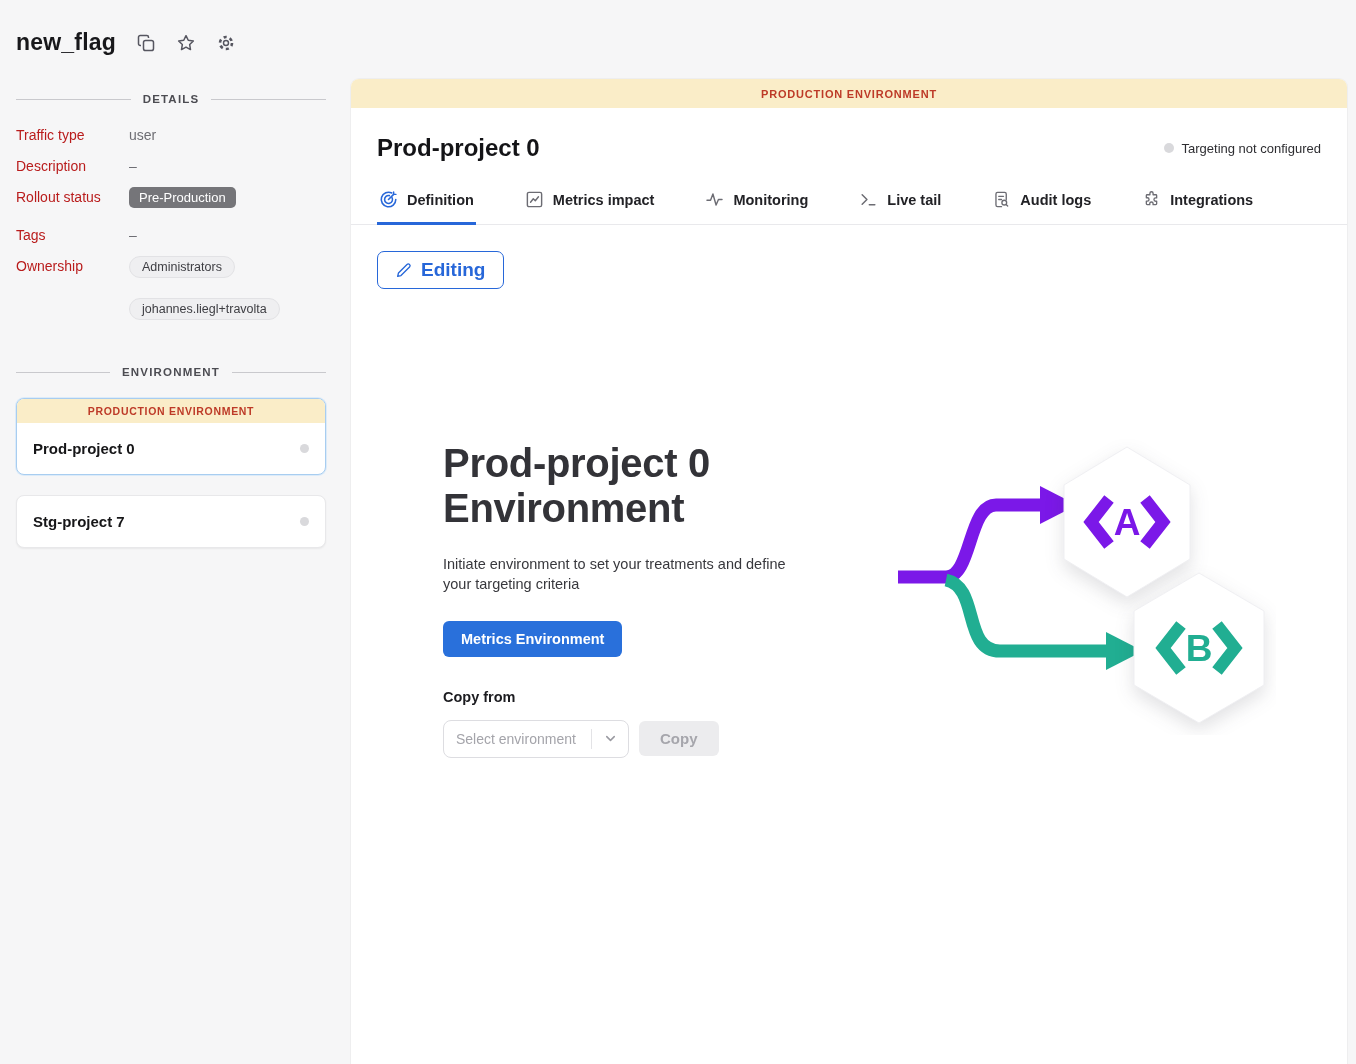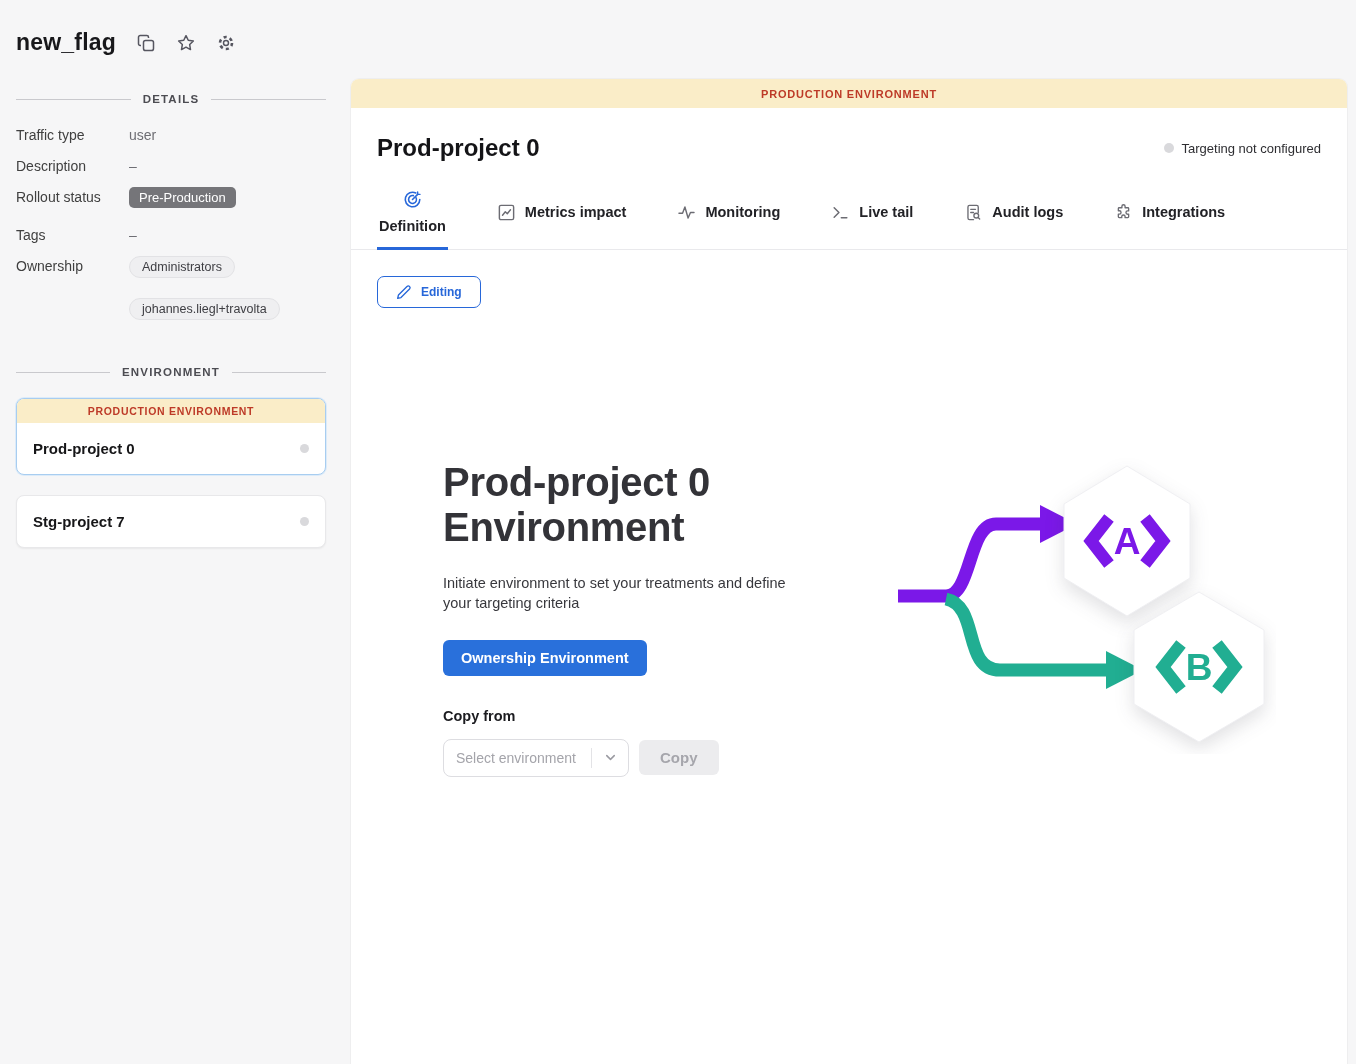--- a/index.html
+++ b/index.html
@@ -23,21 +23,21 @@
     border-radius:8px 8px 0 0; display:flex; flex-direction:column;
     box-shadow:0 0 0 1px rgba(0,0,0,0.03);
   }
 
   
   .section-divider { display:flex; align-items:center; gap:12px; margin:8px 0 20px 0; }
   .section-divider .line { flex:1; height:1px; background:#c9c9cd; }
   .section-divider .txt { font-size:11.5px; font-weight:600; letter-spacing:1.2px; color:#4c4c52; }
 
   .detail-row { display:flex; margin-bottom:13px; align-items:flex-start; }
-  .detail-label { width:113px; flex:0 0 113px; font-size:14px; color:#404040; padding-top:2px; }
+  .detail-label { width:113px; flex:0 0 113px; font-size:14px; color:#b91c1c; padding-top:2px; }
   .detail-value { font-size:14px; color:#6e6e74; padding-top:2px; }
   .badge-gray {
     display:inline-block; background:#757579; color:#ffffff; font-size:13px;
     padding:3px 10px; border-radius:5px;
   }
   .pill-list { display:flex; flex-direction:column; gap:20px;justify-content:center; }
   .pill {
     display:inline-block; width:max-content; background:#efeff1; border:1px solid #e2e2e5;
     color:#3d3d42; font-size:12.5px; padding:3px 12px; border-radius:12px;
   }
@@ -66,30 +66,30 @@
   .main-title { font-size:24px; font-weight:600; color:#141417; }
   .targeting-status { display:flex; align-items:center; gap:8px; font-size:13px; color:#2d2d31; }
   .targeting-status .status-dot { width:10px; height:10px; }
 
   .tabs-row { display:flex; gap:47px; padding:0 26px; border-bottom:1px solid #e9e9ec; }
   .tab {
     display:flex; align-items:center; gap:9px; padding:8px 2px 13px 2px;
     font-size:14.5px; font-weight:600; color:#222226; cursor:pointer;
     border-bottom:3px solid transparent; margin-bottom:-1px;
   }
-  .tab.active { border-bottom-color:#2767d9;flex-direction:column; }
+  .tab.active { border-bottom-color:#2767d9; }
   .tab .t-icon { width:19px; height:19px; display:inline-flex; color:#6c6c73; }
   .tab.active .t-icon { color:#2767d9; }
   .tab .t-icon svg { width:19px; height:19px; }
 
   .content { padding:26px; flex:1; }
   .editing-btn {
     display:inline-flex; align-items:center; gap:9px;
     border:1.5px solid #2767d9; color:#2767d9; background:#ffffff;
-    font-size:12px; font-weight:600; font-family:inherit;
+    font-size:19px; font-weight:600; font-family:inherit;
     padding:7px 18px; border-radius:7px; cursor:pointer;
   }
   .editing-btn svg { width:16px; height:16px; }
 
   .empty-state { display:flex; margin:152px 0 0 66px; align-items:flex-start; }
   .empty-left { width:375px; flex:0 0 375px; }
   .empty-title { font-size:40px; font-weight:700; color:#333338; line-height:1.13; letter-spacing:-.3px; }
   .empty-desc { font-size:14.5px; color:#38383d; line-height:1.35; margin-top:24px; max-width:360px; }
   .initiate-btn {
     margin-top:26px; background:#2970db; color:#ffffff; border:none;
@@ -278,21 +278,21 @@
         <span>Editing</span>
       </button>
 
       <div class="empty-state">
         <div class="empty-left">
           <div class="empty-title">
             <span>Prod-project 0</span><br>
             <span>Environment</span>
           </div>
           <div class="empty-desc">Initiate environment to set your treatments and define your targeting criteria</div>
-          <button class="initiate-btn">Ownership Environment</button>
+          <button class="initiate-btn">Metrics Environment</button>
           <div class="copy-from-label">Copy from</div>
           <div class="copy-row">
             <div class="select-box">
               <span class="select-placeholder">Select environment</span>
               <span class="select-sep"></span>
               <span class="select-chevron">
                 <svg viewBox="0 0 24 24" fill="none" stroke="currentColor" stroke-width="2.4" stroke-linecap="round" stroke-linejoin="round">
                   <polyline points="6,9 12,15 18,9"></polyline>
                 </svg>
               </span>

